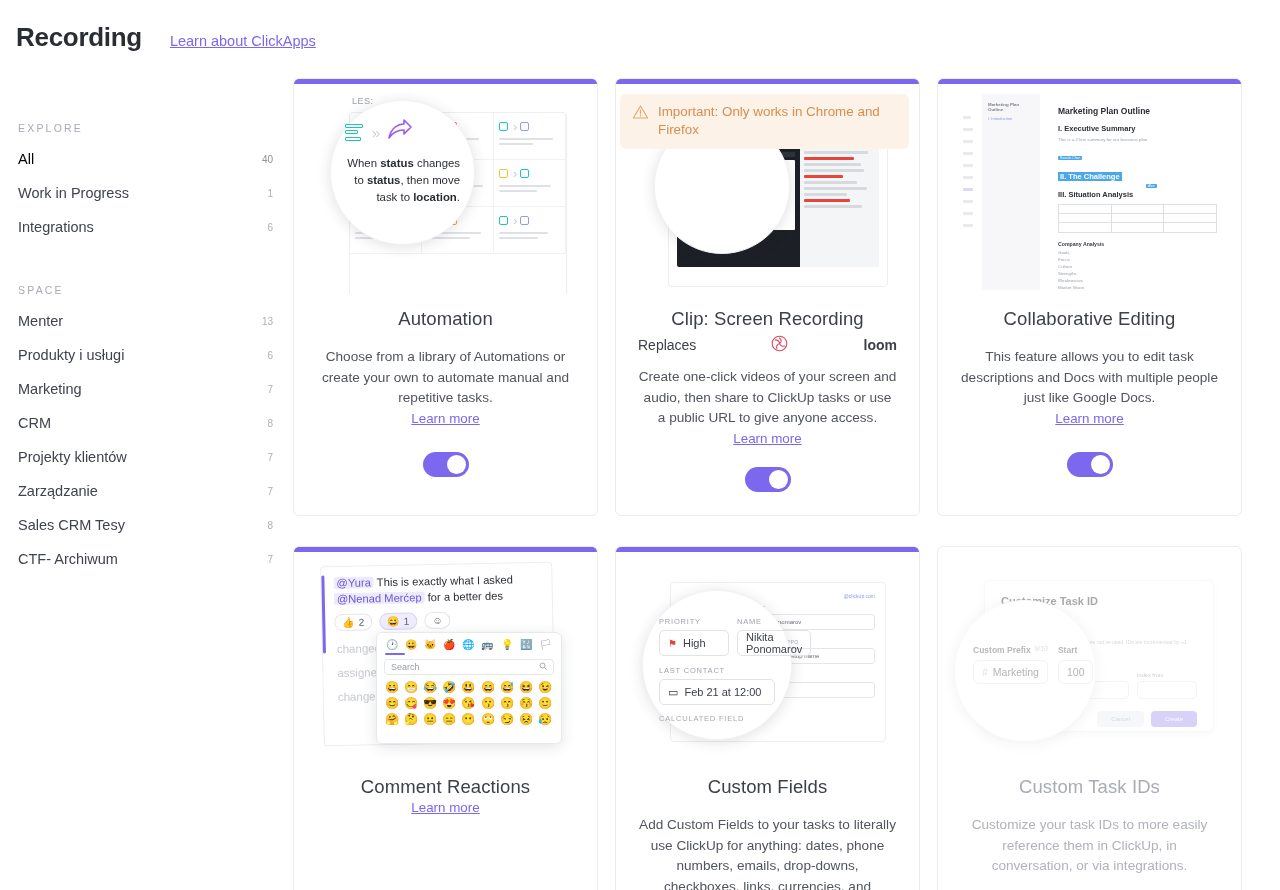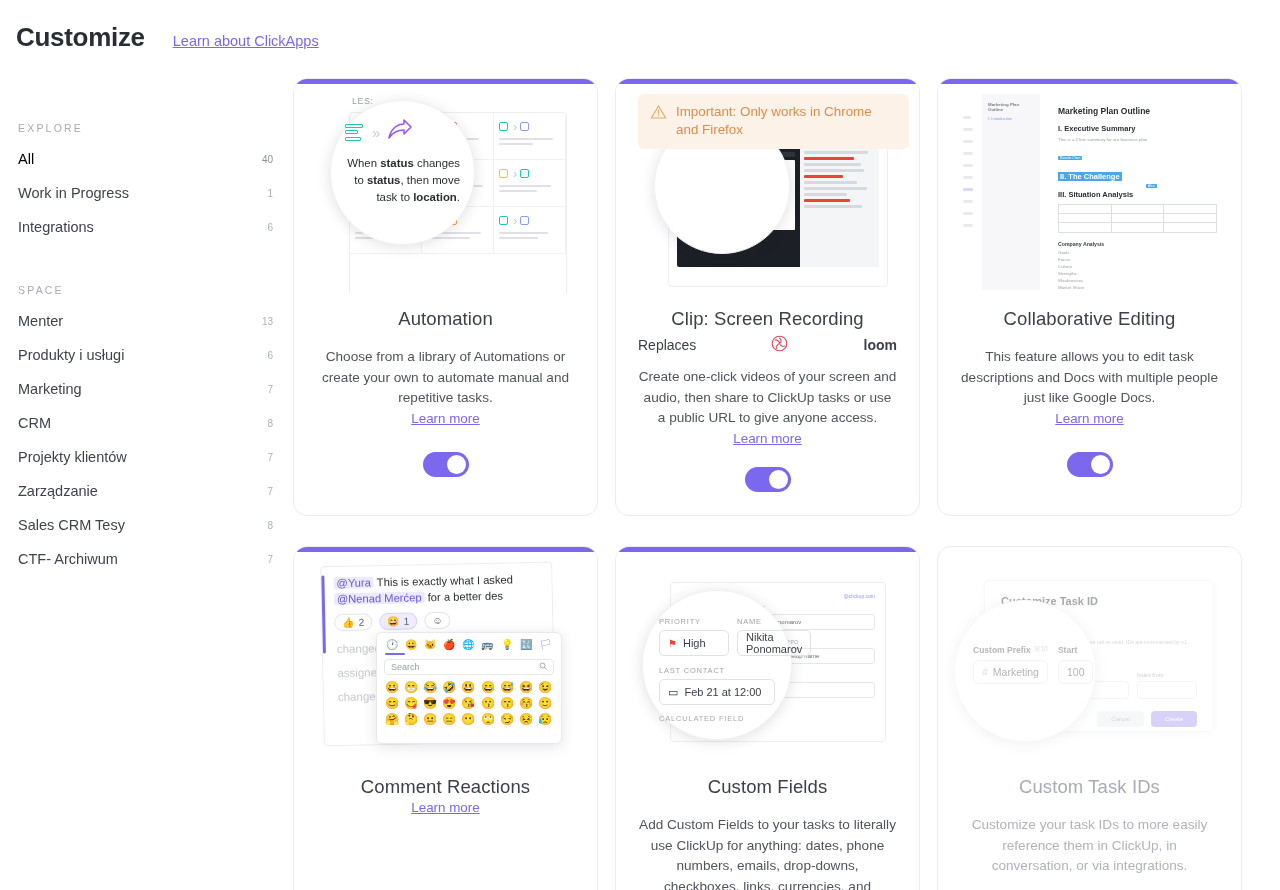--- a/index.html
+++ b/index.html
@@ -54,21 +54,21 @@
     display: grid;
     grid-template-columns: repeat(3, 305px);
     gap: 30px 17px;
     align-content: start;
     overflow: hidden;
   }
   .card {
     position: relative;
     background: #fff;
     border: 1px solid #ebecef;
-    border-radius: 14px;
+    border-radius: 6px;
     height: 438px;
     display: flex; flex-direction: column;
     overflow: hidden;
   }
   .card .topbar {
     height: 5px; background: #7b68ee; flex: 0 0 auto;
     border-radius: 4px 4px 0 0;
   }
   .card.disabled .topbar { background: transparent; height: 5px; }
 
@@ -99,21 +99,21 @@
     width: 46px; height: 25px; border-radius: 13px; background: #7b68ee;
     position: relative; cursor: pointer;
   }
   .toggle .knob {
     position: absolute; top: 3px; right: 3px;
     width: 19px; height: 19px; border-radius: 50%; background: #fff;
   }
 
   
   .warn {
-    position: absolute; top: 10px; left: 22px; right: 10px; z-index: 5;
+    position: absolute; top: 10px; left: 4px; right: 10px; z-index: 5;
     background: #fdf2e7; border-radius: 6px;
     padding: 9px 12px 10px 12px;
     display: flex; gap: 9px; align-items: flex-start;
   }
   .warn-text { font-size: 13.4px; line-height: 18px; color: #d88e4e; }
   .tri-icon { flex: 0 0 auto; margin-top: 1px; }
 
   
   .auto-sheet {
     position: absolute; left: 55px; top: 28px; width: 218px; height: 190px;
@@ -244,21 +244,21 @@
   .tid-mag { left: 16px; top: 48px; width: 142px; height: 142px; }
   .tid-mg-lab { font-size: 8.5px; font-weight: 600; color: #5c6069; display: flex; justify-content: space-between; }
   .tid-mg-box { border: 1px solid #e3e5ea; border-radius: 6px; height: 24px; display: flex; align-items: center; padding: 0 8px; gap: 5px; font-size: 10.5px; color: #53575f; margin-top: 5px; }
 </style>
 </head>
 <body>
 
 <div class="page">
 
   <div class="header">
-    <div class="app-title">Customize</div>
+    <div class="app-title">Recording</div>
     <a class="learn-link">Learn about ClickApps</a>
   </div>
 
   <div class="body">
 
     <div class="sidebar">
 
 
       <div class="section-label">EXPLORE</div>
 

